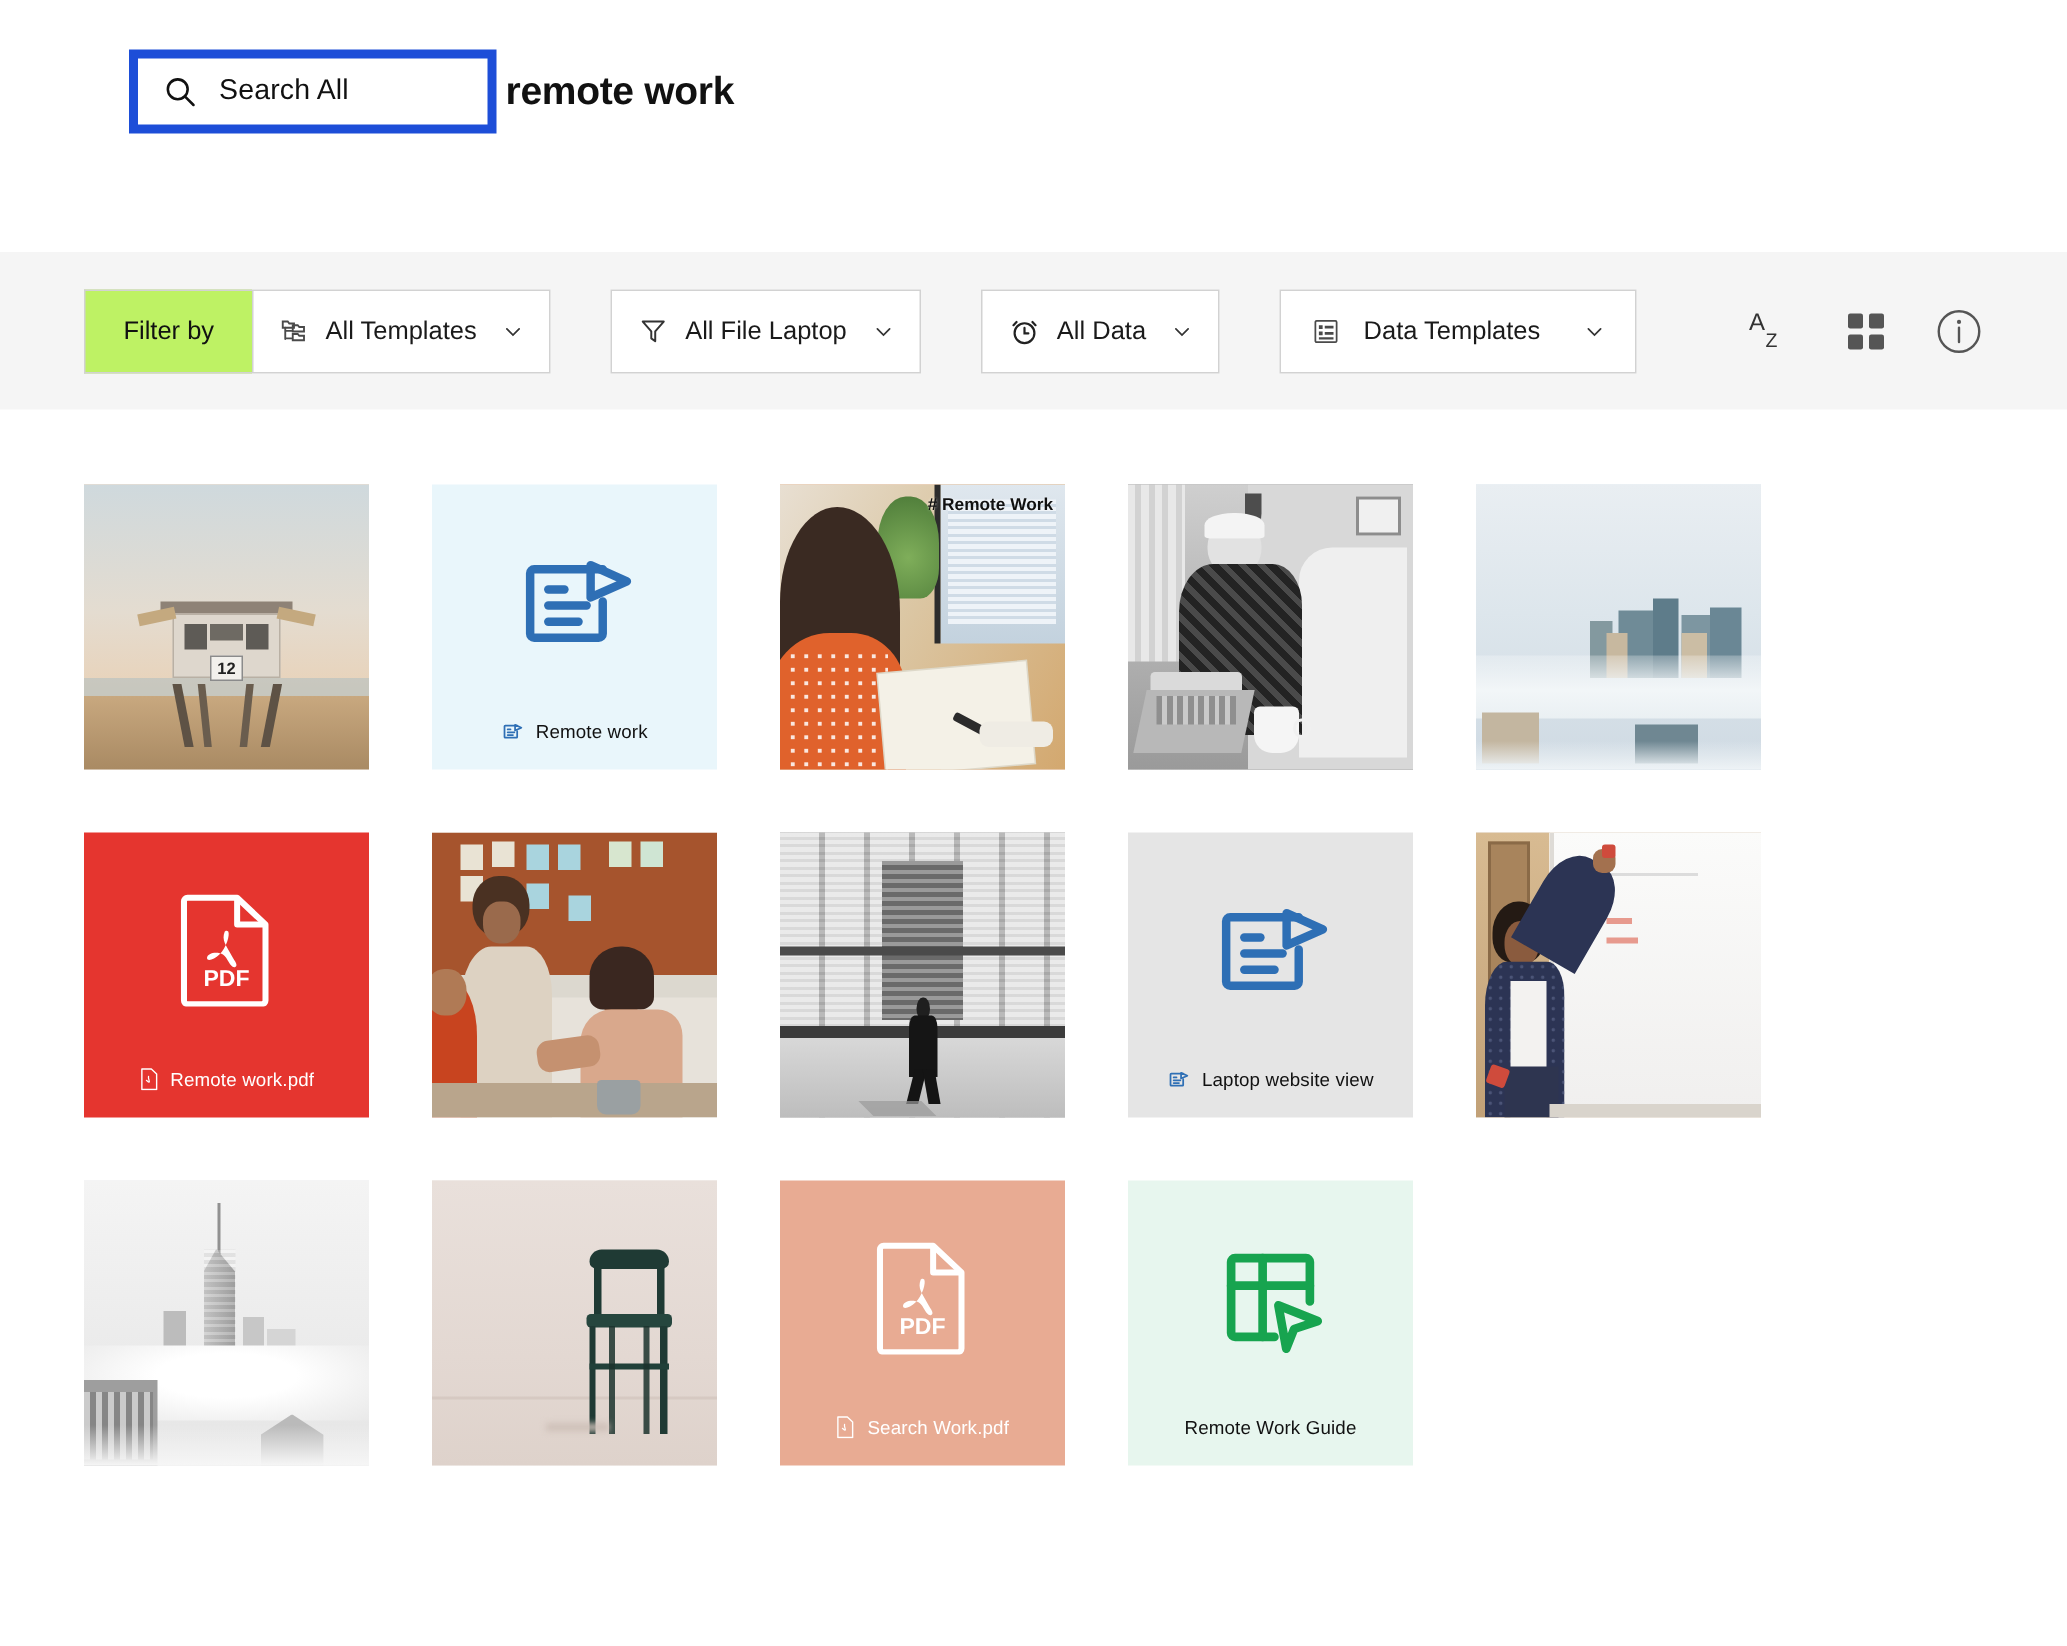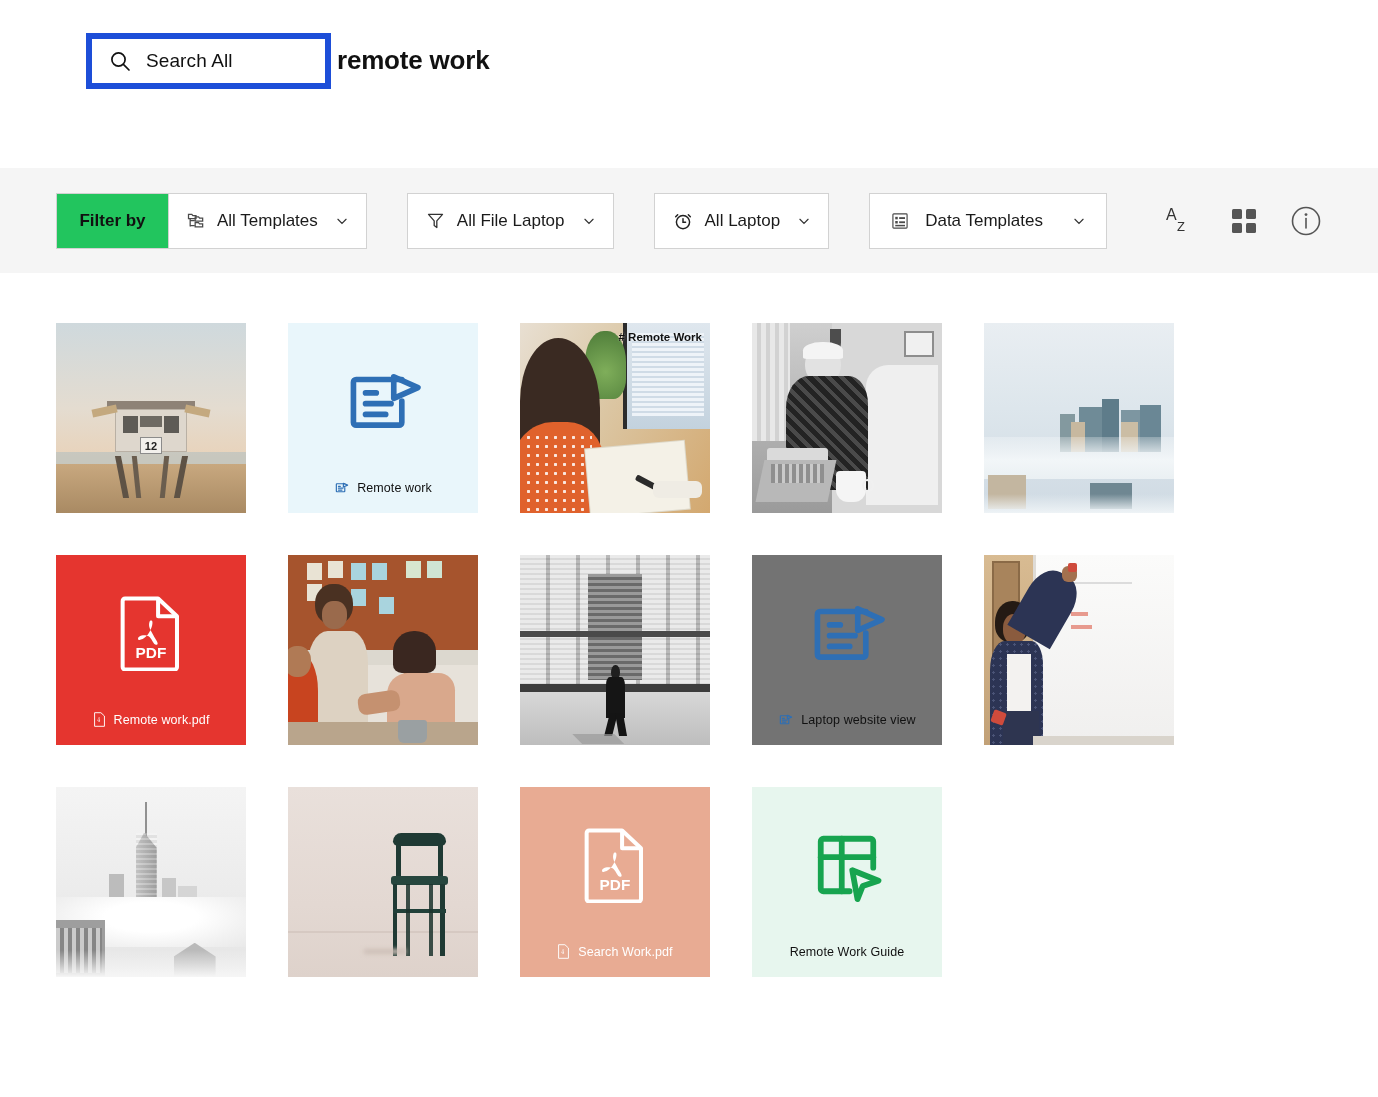--- a/index.html
+++ b/index.html
@@ -32,23 +32,23 @@
 
   
   .filterbar {
     height:105px; background:#f5f5f5;
     display:flex; align-items:center;
     padding:0 56px; position:relative;
   }
   .filter-group { display:flex; align-items:center; }
   .filter-by {
     height:56px; min-width:112px;
-    background:#22c55e; border:1px solid #d2d2d2; border-right:none;
+    background:#bef264; border:1px solid #d2d2d2; border-right:none;
     display:flex; align-items:center; justify-content:center;
-    font-size:17px; font-weight:700; color:#111; padding:0 18px;
+    font-size:17px; font-weight:400; color:#111; padding:0 18px;
   }
   .filter-chip {
     height:56px; background:#fff; border:1px solid #d2d2d2;
     display:flex; align-items:center; gap:11px;
     padding:0 17px; margin-left:11px;
     font-size:17px; color:#1a1a1a; white-space:nowrap;
     cursor:pointer;
   }
   .filter-chip.first { margin-left:0; }
   .filter-chip .chev { margin-left:6px; display:flex; align-items:center; }
@@ -146,21 +146,21 @@
     </div>
 
     <div class="filter-chip chip-gap">
       <span class="mini">
         <svg width="22" height="22" viewBox="0 0 24 24" fill="none" stroke="#222" stroke-width="1.6">
           <circle cx="12" cy="13.2" r="7.2"></circle>
             <path d="M12 9.4v4h2.8" stroke-linecap="round"></path>
           <path d="M6.2 5.1 4 7.4M17.8 5.1 20 7.4" stroke-linecap="round"></path>
         </svg>
       </span>
-      <span>All Laptop</span>
+      <span>All Data</span>
       <span class="chev">
         <svg width="14" height="14" viewBox="0 0 24 24" fill="none" stroke="#333" stroke-width="2" stroke-linecap="round">
             <polyline points="5,9 12,16 19,9"></polyline>
           </svg>
       </span>
     </div>
 
     <div class="filter-chip" style="margin-left:40px; padding:0 20px;">
       <span class="mini">
         <svg width="20" height="20" viewBox="0 0 24 24" fill="none" stroke="#4a4a4a" stroke-width="1.4">
@@ -360,21 +360,21 @@
         <div style="position:absolute;left:0;right:0;top:68%;height:4%;background:#3c3c3c"></div>
         <div style="position:absolute;left:0;right:0;top:72%;bottom:0;background:linear-gradient(#d8d8d8,#bdbdbd)"></div>
         <div style="position:absolute;left:48%;top:58%;width:4.5%;height:8%;background:#1f1f1f;border-radius:50%"></div>
         <div style="position:absolute;left:45%;top:64%;width:10%;height:22%;background:#151515;border-radius:20% 20% 0 0"></div>
         <div style="position:absolute;left:46%;top:83%;width:4%;height:12%;background:#141414;transform:skewX(-14deg)"></div>
         <div style="position:absolute;left:51%;top:83%;width:4%;height:12%;background:#141414;transform:skewX(10deg)"></div>
         <div style="position:absolute;left:30%;bottom:1%;width:22%;height:5%;background:#9a9a9a;transform:skewX(45deg);opacity:.7"></div>
       </div>
         </div>
       </div>
-      <div class="tile" style="background: #737373;">
+      <div class="tile" style="background: #e5e5e5;">
         <div class="tile-icon-center">
           <svg width="86" height="86" viewBox="0 0 64 64" fill="none" stroke="#2e6fb5" stroke-width="4.2" stroke-linecap="round" stroke-linejoin="round">
     <path d="M46 16H12a2 2 0 0 0-2 2v30a2 2 0 0 0 2 2h32a2 2 0 0 0 2-2V32"></path>
     <path d="M40 14 58 22 40 30z" stroke-linejoin="round"></path>
     <line x1="19" y1="26" x2="27" y2="26"></line>
     <line x1="19" y1="34" x2="38" y2="34"></line>
     <line x1="19" y1="42" x2="34" y2="42"></line>
   </svg>
         </div>
         <div class="tile-label lbl-dark">

